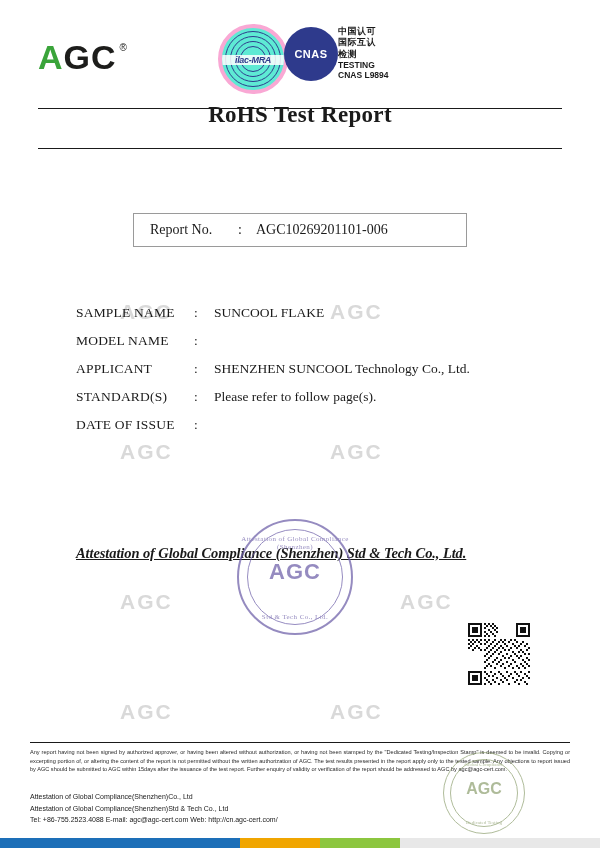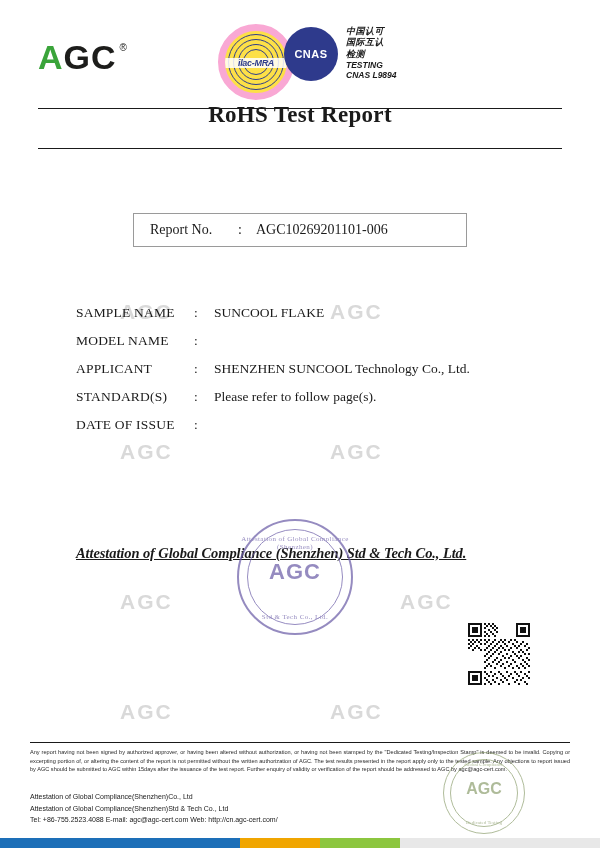--- a/index.html
+++ b/index.html
@@ -53,22 +53,22 @@
   }
 
   
   .ilac {
     position: absolute;
     left: 218px;
     top: 6px;
     width: 62px;
     height: 62px;
     border-radius: 50%;
-    background: #fde047;
-    border: 7px solid #f9a8d4;
+    background: #5eead4;
+    border: 4px solid #f9a8d4;
     overflow: hidden;
   }
   .ilac .ring {
     position: absolute;
     left: 50%;
     top: 50%;
     transform: translate(-50%,-50%);
     border-radius: 50%;
     border: 1px solid #2f3d8c;
   }
@@ -106,27 +106,26 @@
     color: #fff;
     display: flex;
     align-items: center;
     justify-content: center;
     font-family: "Liberation Sans", sans-serif;
     font-size: 11px;
     font-weight: bold;
     letter-spacing: 0.5px;
   }
   .cnas-txt {
-    margin-left: 8px;
+    margin-left: 0;
     font-family: "Liberation Sans", sans-serif;
     font-size: 8.5px;
     line-height: 1.25;
     color: #1a1a1a;
     font-weight: bold;
-    font-style: italic;
   }
   .cnas-txt .cn {
     font-size: 9px;
     letter-spacing: 0.5px;
   }
 
   .header-rule {
     position: absolute;
     left: 38px;
     top: 90px;

